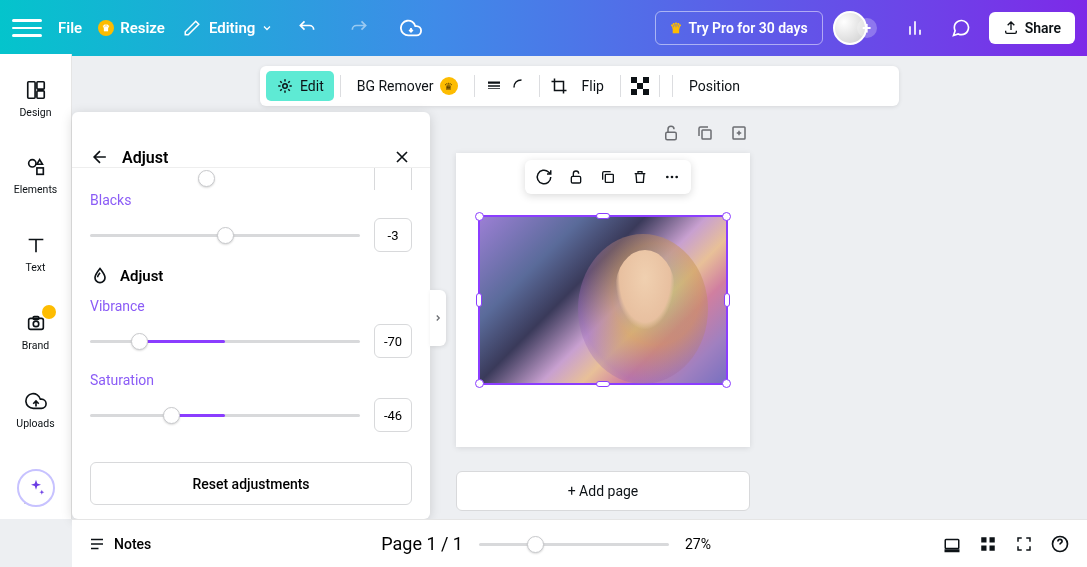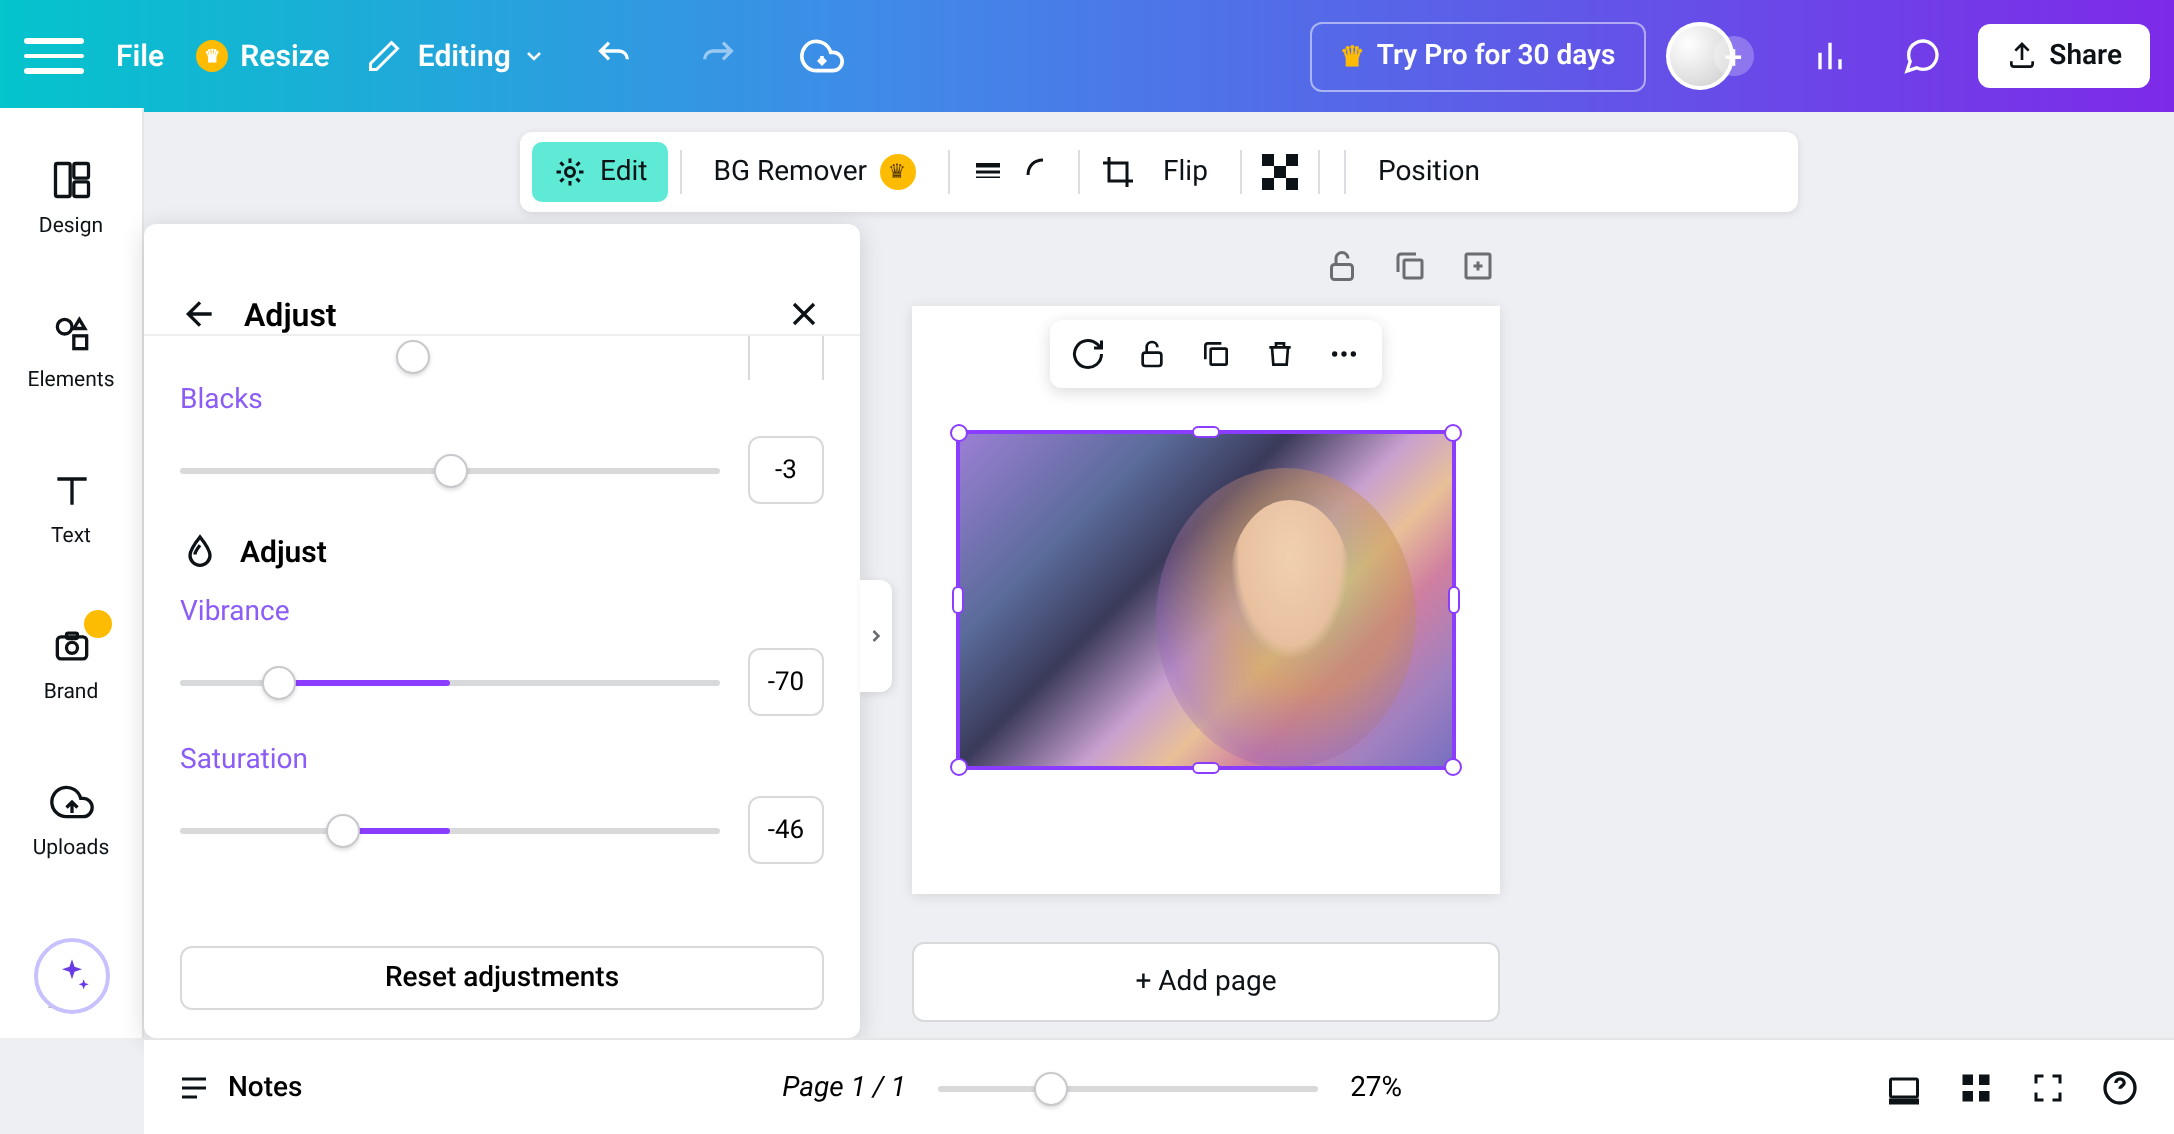--- a/index.html
+++ b/index.html
@@ -42,21 +42,21 @@
 .adjust-body { flex: 1; overflow: hidden; padding: 8px 18px 0 18px; position: relative; }
 .slider-group { margin-bottom: 14px; }
 .slider-label { font-size: 14px; color: #8b5cf6; margin-bottom: 10px; }
 .slider-row { display: flex; align-items: center; gap: 14px; }
 .slider { flex: 1; height: 20px; position: relative; }
 .track { position: absolute; top: 9px; left: 0; right: 0; height: 3px; background: #d8d9db; border-radius: 2px; }
 .fill { position: absolute; top: 9px; height: 3px; background: #8b3dff; border-radius: 2px; }
 .thumb { position: absolute; top: 2px; width: 17px; height: 17px; background: white; border: 1px solid #c8c9cc; border-radius: 50%; box-shadow: 0 1px 2px rgba(0,0,0,.15); }
 .valbox { width: 38px; height: 34px; border: 1px solid #d8d9db; border-radius: 6px; display: flex; align-items: center; justify-content: center; font-size: 13px; }
 .section-head { display: flex; align-items: center; gap: 10px; font-size: 15px; font-weight: 600; margin: 14px 0 12px; }
-.reset-btn { margin: 8px 18px 14px; height: 32px; border: 1px solid #d8d9db; border-radius: 6px; display: flex; align-items: center; justify-content: center; font-size: 14px; font-weight: 500; cursor: pointer; }
+.reset-btn { margin: 8px 18px 14px; height: 43px; border: 1px solid #d8d9db; border-radius: 6px; display: flex; align-items: center; justify-content: center; font-size: 14px; font-weight: 500; cursor: pointer; }
 
 
 .canvas-wrap { position: absolute; left: 456px; top: 153px; width: 294px; height: 294px; background: white; box-shadow: 0 1px 6px rgba(0,0,0,0.1); }
 .canvas-top-icons { position: absolute; left: 456px; top: 122px; width: 294px; display: flex; justify-content: flex-end; gap: 12px; color: #6b6d72; }
 .canvas-top-icons .ci { width: 22px; height: 22px; cursor: pointer; display:flex;align-items:center;justify-content:center; }
 .float-toolbar { position: absolute; left: 525px; top: 160px; background: white; border-radius: 6px; box-shadow: 0 2px 8px rgba(0,0,0,0.15); display: flex; align-items: center; padding: 6px 8px; gap: 10px; }
 .float-toolbar .fi { width: 22px; height: 22px; cursor: pointer; color:#0d1216; display:flex;align-items:center;justify-content:center;}
 
 .sel-image { position: absolute; left: 478px; top: 215px; width: 250px; height: 170px; border: 2px solid #8b3dff; background: linear-gradient(135deg, #9b7fd4 0%, #5a6b9a 25%, #3a3a5a 40%, #c8a0d0 55%, #e8c098 65%, #d07fa0 75%, #a080c0 88%, #7870c0 100%); }
 .face { position:absolute; left:55%; top:20%; width:60px; height:80px; background: radial-gradient(ellipse at 50% 35%, #f0d0b0 0%, #e8c0a0 60%, transparent 70%); border-radius: 50% 50% 45% 45%; }
@@ -69,21 +69,21 @@
 
 .add-page { position: absolute; left: 456px; top: 471px; width: 294px; height: 40px; border: 1px solid #d8d9db; border-radius: 6px; display: flex; align-items: center; justify-content: center; font-size: 14px; color: #0d1216; cursor: pointer; background:white; }
 
 
 .expand-tab { position: absolute; left: 430px; top: 290px; width: 16px; height: 56px; background: white; border-radius: 0 6px 6px 0; box-shadow: 1px 1px 4px rgba(0,0,0,.1); display:flex;align-items:center;justify-content:center;color:#6b6d72; }
 
 
 .bottom-bar { position: absolute; bottom: 0; left: 72px; right: 0; height: 48px; background: white; border-top: 1px solid #e5e5e5; display: flex; align-items: center; padding: 0 16px; }
 .notes-btn { display: flex; align-items: center; gap: 8px; font-size: 14px; font-weight: 500; cursor: pointer; }
 .bottom-center { flex: 1; display: flex; align-items: center; justify-content: center; gap: 16px; }
-.page-ind { font-size: 14px; font-style: italic; }
+.page-ind { font-size: 18px; }
 .zoom-slider { width: 190px; height: 20px; position: relative; }
 .zoom-pct { font-size: 14px; text-align: right; }
 .bottom-right { display: flex; align-items: center; gap: 14px; color: #0d1216; }
 .br-icon { width: 22px; height: 22px; cursor: pointer; display:flex;align-items:center;justify-content:center; }
 
 svg { display: block; }
 </style>
 </head>
 <body>
 

